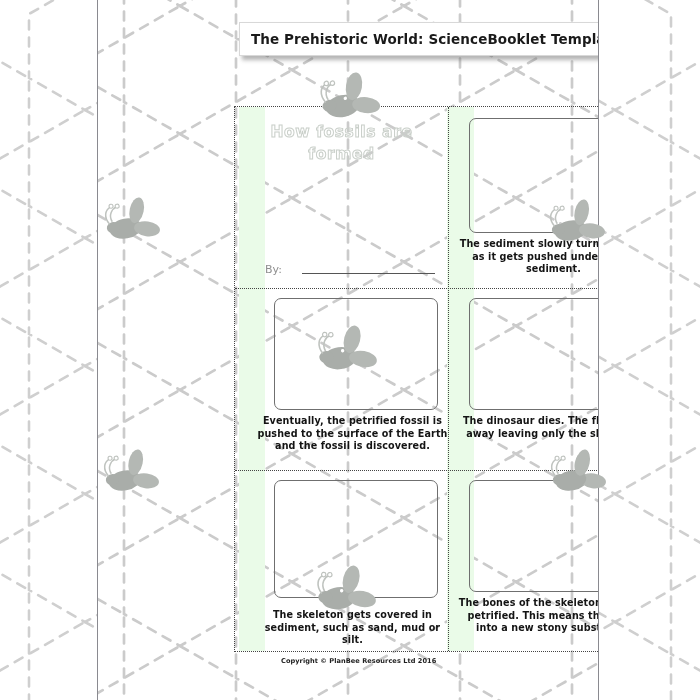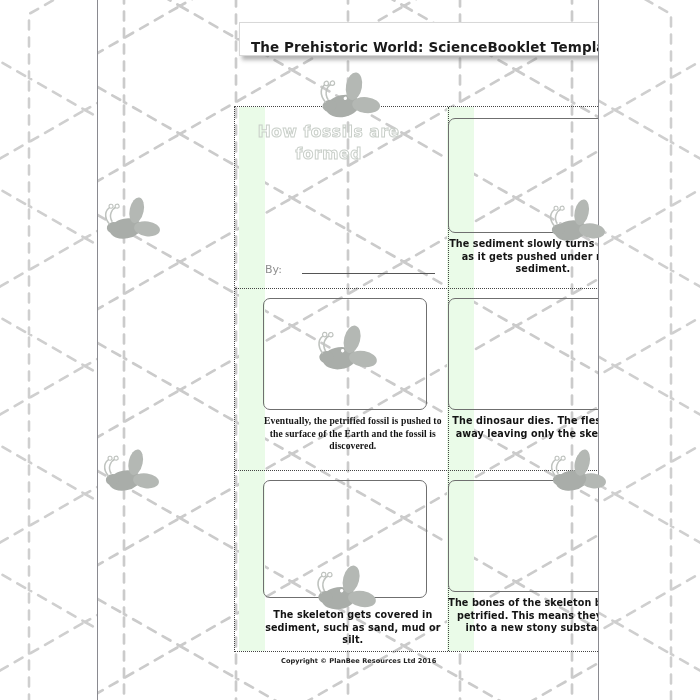--- a/index.html
+++ b/index.html
@@ -55,21 +55,21 @@
   #title-plate {
     position: absolute;
     left: 141px;
     top: 22px;
     width: 415px;
     height: 33px;
     background: #ffffff;
     border: 1px solid #d8d8d8;
     box-shadow: 3px 4px 4px rgba(90,90,90,0.45);
     display: flex;
-    align-items: flex-start;
+    align-items: center;
     box-sizing: border-box;
     padding: 16px 11px;
   }
   .plate-text {
     font-family: "DejaVu Sans", sans-serif;
     font-weight: bold;
     font-size: 13.5px;
     color: #1a1a1a;
     letter-spacing: 0.1px;
     white-space: nowrap;
@@ -140,20 +140,21 @@
   }
   #fold-v-mid { left: 213px; }
   #fold-h-1 { top: 181px; }
   #fold-h-2 { top: 363px; }
 
   .cell {
     position: absolute;
     box-sizing: border-box;
     display: flex;
     flex-direction: column;
+    align-items: center;
     overflow: hidden;
   }
   .col-l { left: 0;   width: 213px; }
   .col-r { left: 213px; width: 211px; }
   .row-1 { top: 0;   height: 181px; }
   .row-2 { top: 181px; height: 182px; }
   .row-3 { top: 363px; height: 183px; }
 
   
   .draw-box {
@@ -351,21 +352,21 @@
         </div>
       </div>
 
       <div class="cell col-r row-1">
         <div class="draw-box" style="width:170px;height:115px;margin-top:11px;"></div>
         <div class="cell-caption">The sediment slowly turns to rock as it gets pushed under more sediment.</div>
       </div>
 
       <div class="cell col-l row-2">
         <div class="draw-box" style="width:164px;height:112px;margin-top:10px;margin-left:28px;"></div>
-        <div class="cell-caption" style="margin-left:22px;font-family:Liberation Serif, serif;">Eventually, the petrified fossil is pushed to the surface of the Earth and the fossil is discovered.</div>
+        <div class="cell-caption" style="margin-left:22px;">Eventually, the petrified fossil is pushed to the surface of the Earth and the fossil is discovered.</div>
       </div>
 
       <div class="cell col-r row-2">
         <div class="draw-box" style="width:170px;height:112px;margin-top:10px;"></div>
         <div class="cell-caption">The dinosaur dies. The flesh rots away leaving only the skeleton.</div>
       </div>
 
       <div class="cell col-l row-3">
         <div class="draw-box" style="width:164px;height:118px;margin-top:10px;margin-left:28px;"></div>
         <div class="cell-caption" style="margin-left:22px;margin-top:11px;">The skeleton gets covered in sediment, such as sand, mud or silt.</div>

